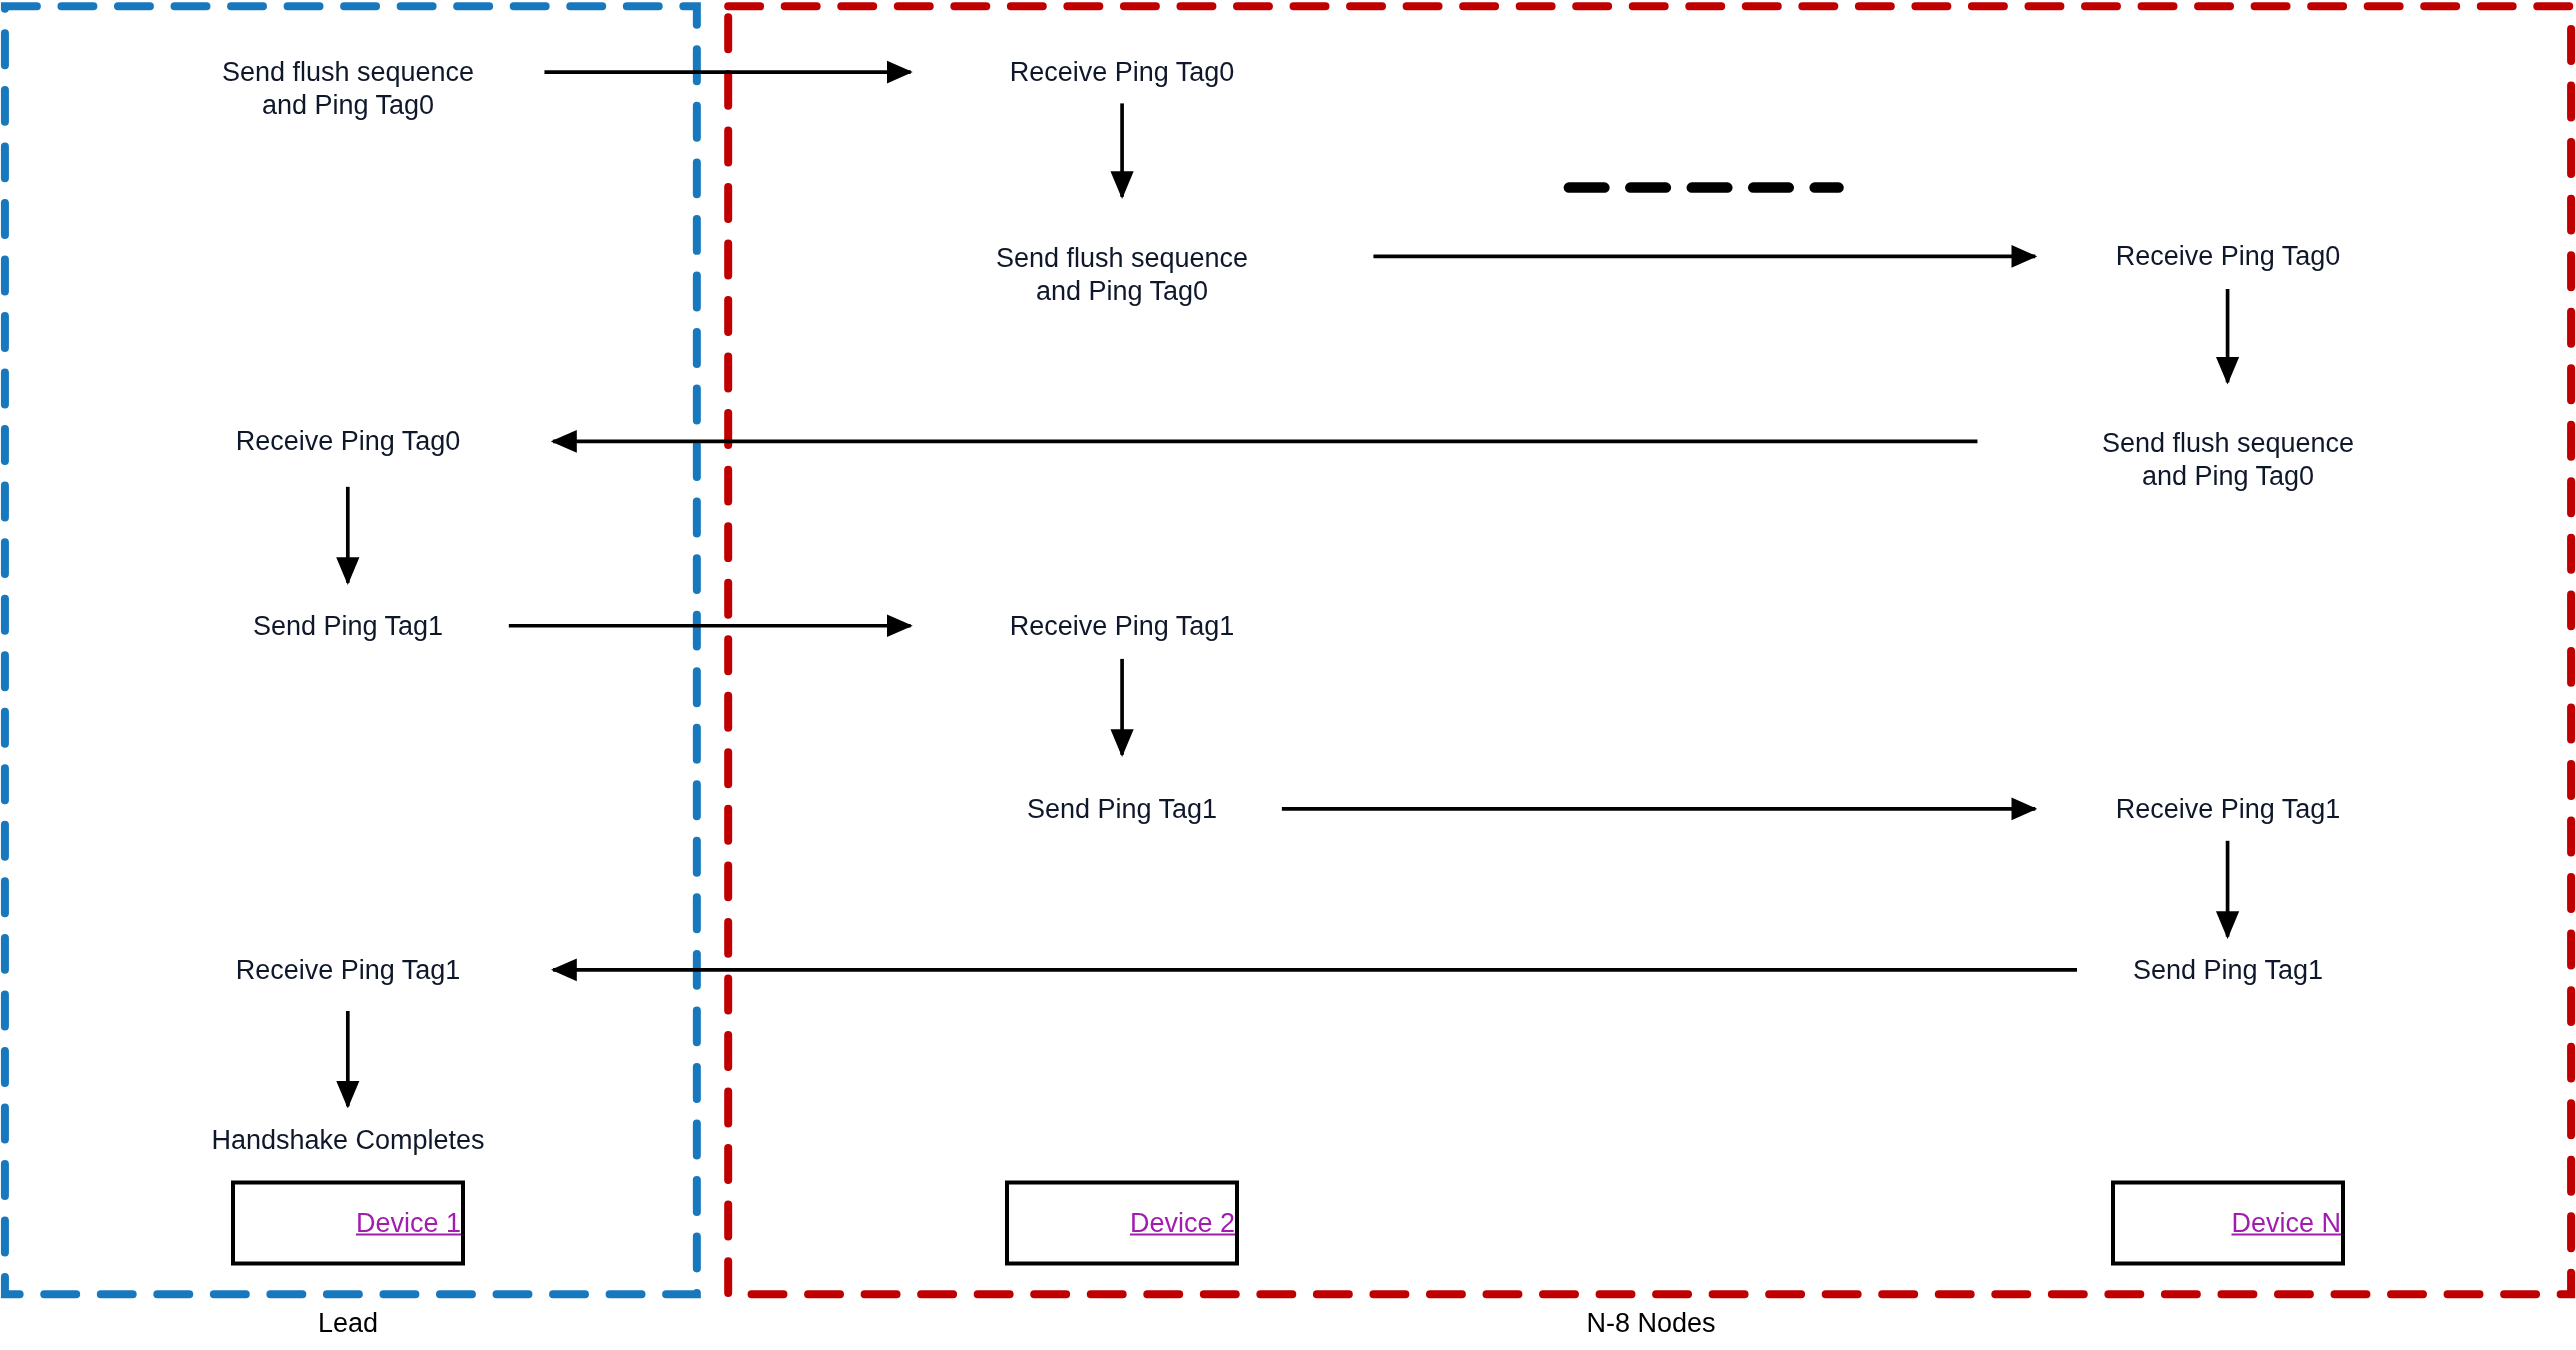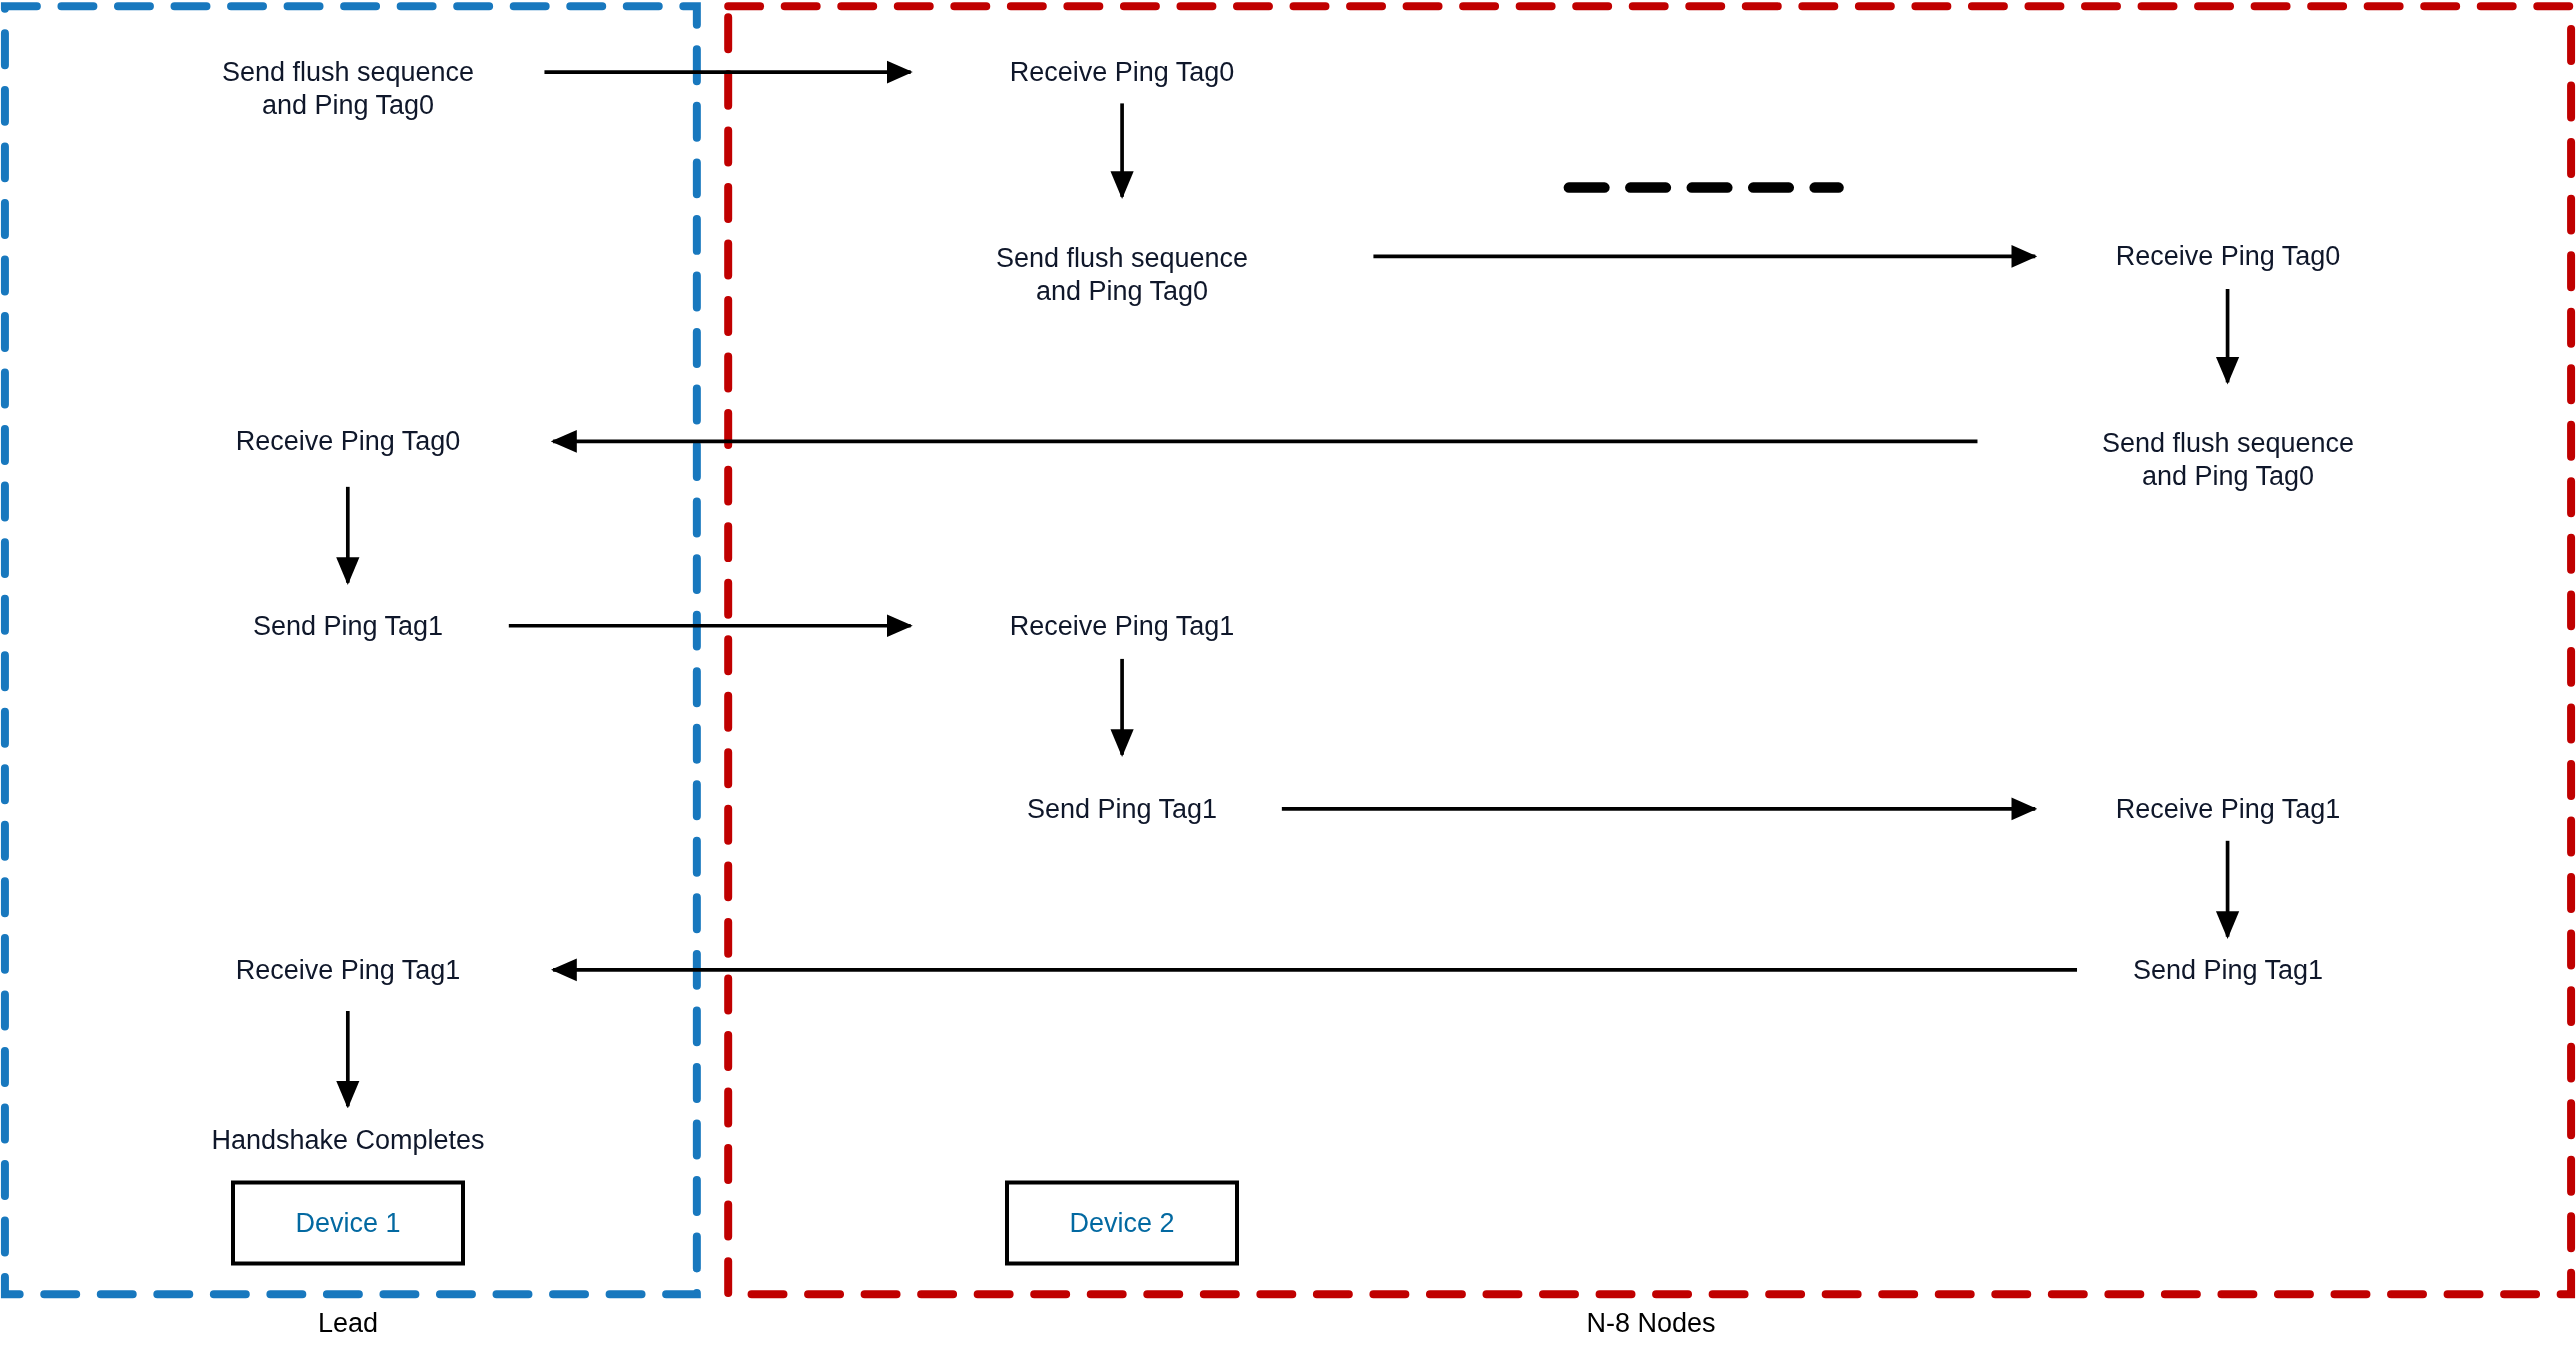--- a/index.html
+++ b/index.html
@@ -44,25 +44,26 @@
     transform: translate(-50%, 0);
     white-space: nowrap;
   }
   .device-box {
     position: absolute;
     box-sizing: border-box;
     border: 4.3px solid #000000;
     background: #ffffff;
     display: flex;
     align-items: center;
-    justify-content: center;
+    justify-content: flex-end;
     font-family: "Liberation Sans", sans-serif;
     font-size: 27px;
-    color: #0369a1;
+    color: #a21caf;
     transform: translate(-50%, -50%);
+    text-decoration: underline;
   }
 </style>
 </head>
 <body>
 
 <div id="canvas">
 
   <svg id="diagram" viewBox="0 0 4192 2198">
     <defs>
       <marker id="arrowR" viewBox="0 0 10 10" refX="9.2" refY="5" markerWidth="7" markerHeight="7" orient="auto-start-reverse">
@@ -134,19 +135,22 @@
   <div class="node-text" style="left:348px; top:1140px; width:430px;">Handshake Completes</div>
 
   <div class="device-box" style="left:348px; top:1223px; width:234px; height:85px;">
     <span>Device 1</span>
   </div>
 
   <div class="device-box" style="left:1122px; top:1223px; width:234px; height:85px;">
     <span>Device 2</span>
   </div>
 
+  <div class="device-box" style="left:2228px; top:1223px; width:234px; height:85px;">
+    <span>Device N</span>
+  </div>
 
   <div class="region-label" style="left:348px; top:1308px;">Lead</div>
 
   <div class="region-label" style="left:1651px; top:1308px;">N-8 Nodes</div>
 
 </div>
 
 
 </body></html>

